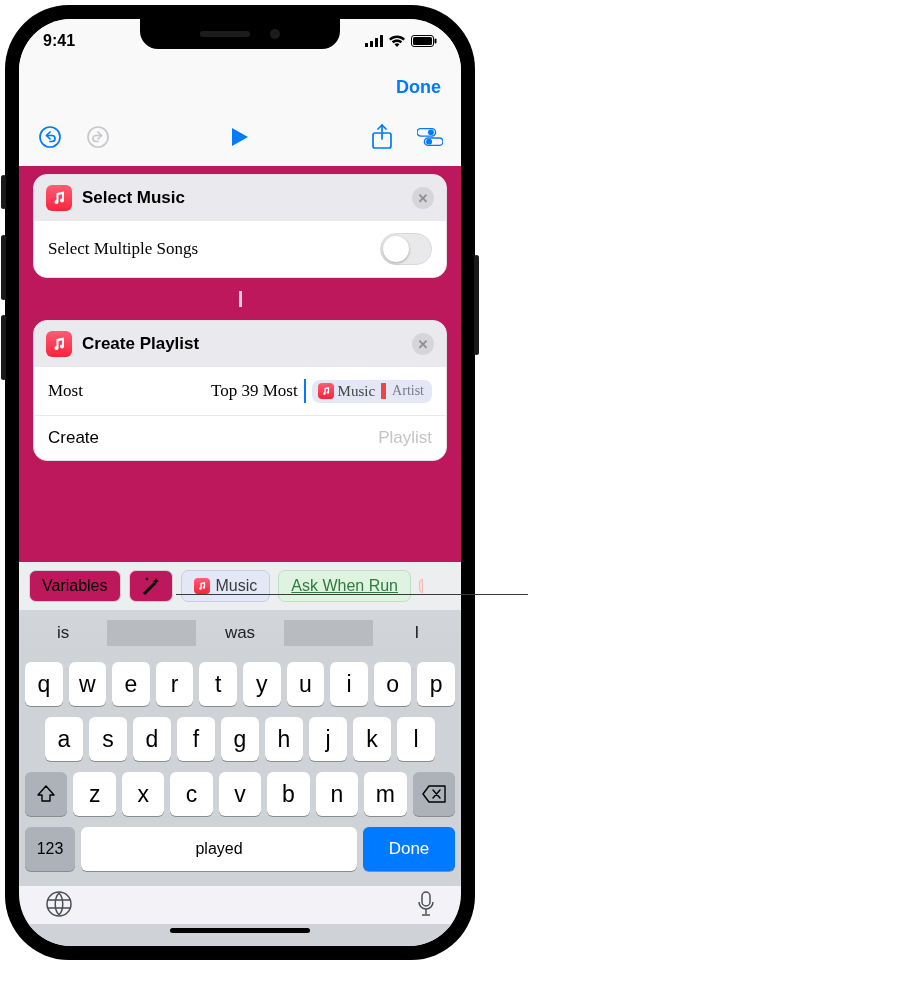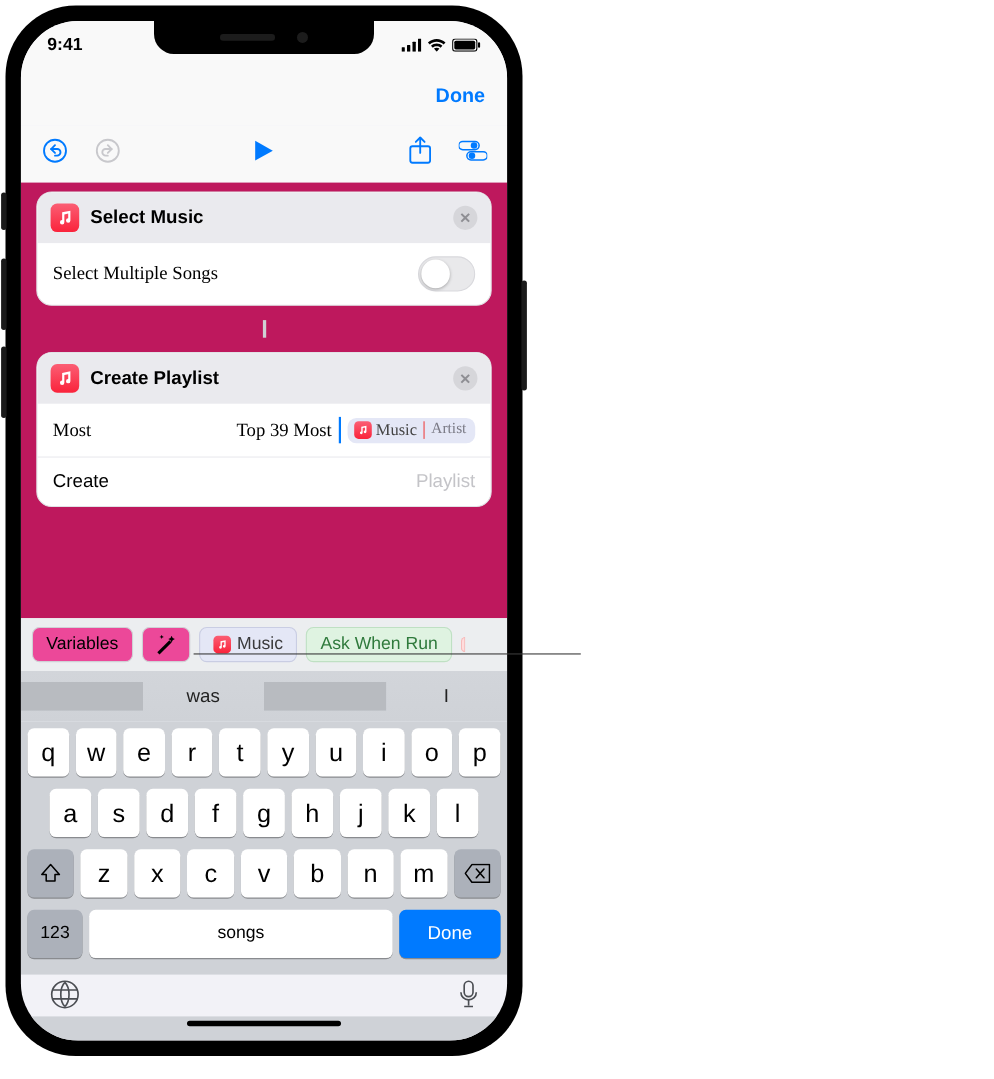--- a/index.html
+++ b/index.html
@@ -156,38 +156,38 @@
   .token {
     display:inline-flex; align-items:center; gap:4px;
     background:#e4e7f6; border-radius:8px; padding:3px 8px 3px 6px;
     font-size:15px; color:#444;
   }
   .token .mini-music {
     width:16px; height:16px; border-radius:4px;
     background: linear-gradient(#fb5e74,#fa233b);
     display:inline-flex; align-items:center; justify-content:center;
   }
-  .token .sub { color:#7a7a85; font-size:14px; border-left:1px solid #ef4444; padding-left:6px; margin-left:2px; }
+  .token .sub { color:#7a7a85; font-size:14px; border-left:5px solid #ef4444; padding-left:6px; margin-left:2px; }
   .cursor {
     width:2px; height:24px; background:#007aff;
   }
   
   .varbar {
     background:#eceef0;
     padding:8px 10px;
     display:flex; gap:8px; align-items:center;
     overflow:hidden;
   }
   .chip {
-    background:#ec4899; border:1px solid #d0d0d5; border-radius:7px;
+    background:#be185d; border:1px solid #d0d0d5; border-radius:7px;
     padding:6px 12px; font-size:16px; white-space:nowrap;
     display:inline-flex; align-items:center; gap:6px;
   }
   .chip.music { background:#e4e7f6; border-color:#c9cde3; color:#3a3a3c;}
-  .chip.green { background:#dff3e1; border-color:#bfe0c3; color:#2f7a3c;}
+  .chip.green { background:#dff3e1; border-color:#bfe0c3; color:#2f7a3c;text-decoration:underline;}
   .chip.red-edge { width:4px; padding:6px 0; background:#fdd; border-color:#f7baba; border-radius:7px 0 0 7px;}
   .wand-chip { padding:5px 10px; }
   .mini-music-ico{ width:16px; height:16px; border-radius:4px; background:linear-gradient(#fb5e74,#fa233b); display:inline-flex; align-items:center; justify-content:center;}
   
   .sugg {
     background:linear-gradient(#d2d5da,#cfd2d7);
     display:flex;
     height:46px;
   }
   .sugg > div {
@@ -388,20 +388,21 @@
                 <path d="M5.5 3 L13 1.5 V10.5 A2 2 0 1 1 11 8.5 V4.2 L7.5 5 V12 A2 2 0 1 1 5.5 10 Z" fill="#fff"></path>
               </svg>
             </span>
           <span>Music</span>
         </span>
         <span class="chip green">Ask When Run</span>
         <span class="chip red-edge"></span>
       </div>
 
       <div class="sugg">
+        <div>is</div>
         <div class="sugg-sep"></div>
         <div>was</div>
         <div class="sugg-sep"></div>
         <div>I</div>
       </div>
 
       <div class="kbd">
         <div class="krow r1">
           <div class="key">q</div>
           <div class="key">w</div>
@@ -440,21 +441,21 @@
           <div class="key">m</div>
           <div class="key special-del">
             <svg width="24" height="18" viewBox="0 0 24 18">
                 <path d="M7 1 L23 1 L23 17 L7 17 L1 9 Z" fill="none" stroke="#000" stroke-width="1.4" stroke-linejoin="round"></path>
                 <path d="M11 5 L18 13 M18 5 L11 13" stroke="#000" stroke-width="1.4" stroke-linecap="round"></path>
               </svg>
           </div>
         </div>
         <div class="krow r4">
           <div class="key key-123">123</div>
-          <div class="key key-space">songs</div>
+          <div class="key key-space">played</div>
           <div class="key key-done">Done</div>
         </div>
       </div>
       <div class="kbd-bottom">
         <span>
           <svg width="28" height="28" viewBox="0 0 28 28" fill="none" stroke="#4b4e53" stroke-width="1.5">
               <circle cx="14" cy="14" r="12"></circle>
               <path d="M14 3 C 9 8 9 20 14 25"></path>
               <path d="M14 3 C 19 8 19 20 14 25"></path>
               <path d="M2.5 10 H25.5 M2.5 18 H25.5"></path>

